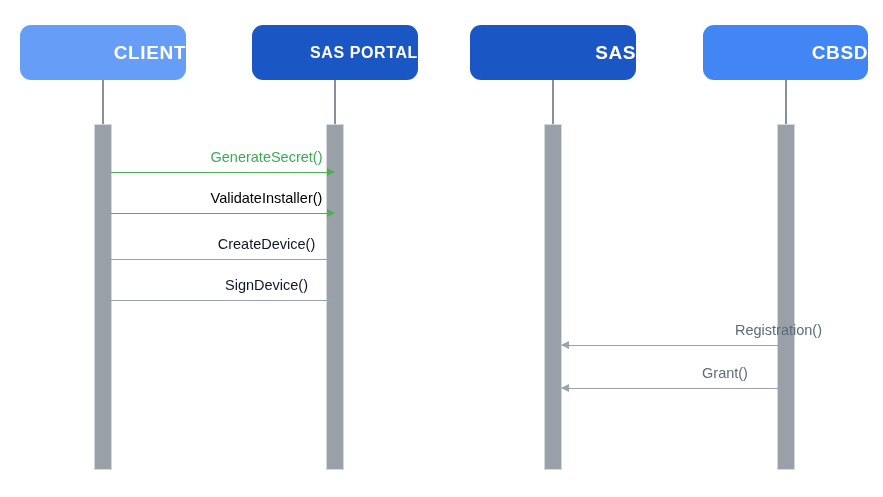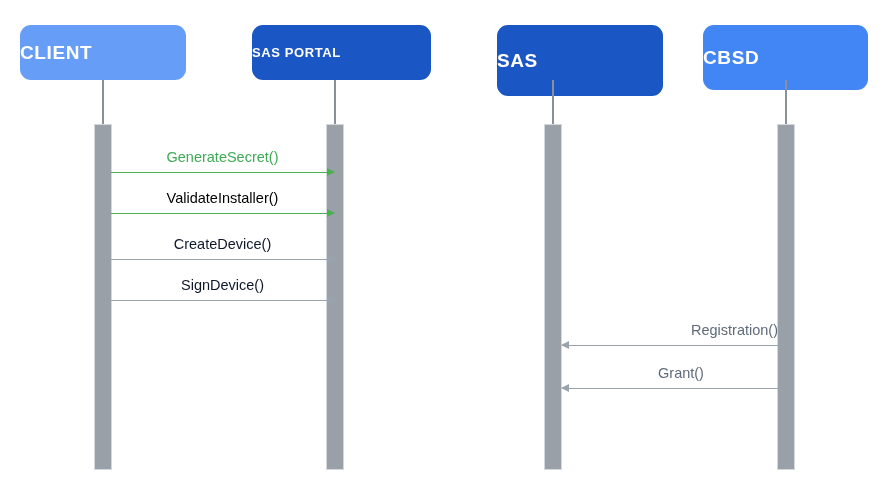--- a/index.html
+++ b/index.html
@@ -17,21 +17,21 @@
     width: 883px;
     height: 497px;
     background: #ffffff;
     overflow: hidden;
   }
   
   .participant-box {
     position: absolute;
     display: flex;
     align-items: center;
-    justify-content: flex-start;
+    justify-content: flex-end;
     border-radius: 11px;
     box-sizing: border-box;
     color: #ffffff;
     font-weight: bold;
     letter-spacing: 0.6px;
     user-select: none;
   }
   .participant-label {
     display: block;
     text-align: center;
@@ -84,40 +84,41 @@
   }
   .message-label {
     position: absolute;
     left: 0;
     width: 100%;
     text-align: center;
     bottom: 7px;
     white-space: nowrap;
     font-size: 14.5px;
     user-select: none;
+    padding-left: 44px;
   }
 </style>
 </head>
 <body>
 
 <div id="canvas" style="width: 883px; height: 497px; background: rgb(255, 255, 255);">
 
   <div class="participant-box" id="box-0" style="left: 20px; top: 25px; width: 166px; height: 55px; background: rgb(102, 157, 246); font-size: 19px;">
     <span class="participant-label">CLIENT</span>
   </div>
 
-  <div class="participant-box" id="box-1" style="left: 252px; top: 25px; width: 179px; height: 55px; background: rgb(26, 86, 196); font-size: 13px;">
+  <div class="participant-box" id="box-1" style="left: 252px; top: 25px; width: 166px; height: 55px; background: rgb(26, 86, 196); font-size: 16px;">
     <span class="participant-label">SAS PORTAL</span>
   </div>
 
-  <div class="participant-box" id="box-2" style="left: 497px; top: 25px; width: 166px; height: 71px; background: rgb(26, 86, 196); font-size: 19px;">
+  <div class="participant-box" id="box-2" style="left: 470px; top: 25px; width: 166px; height: 55px; background: rgb(26, 86, 196); font-size: 19px;">
     <span class="participant-label">SAS</span>
   </div>
 
-  <div class="participant-box" id="box-3" style="left: 703px; top: 25px; width: 165px; height: 65px; background: rgb(66, 133, 244); font-size: 19px;">
+  <div class="participant-box" id="box-3" style="left: 703px; top: 25px; width: 165px; height: 55px; background: rgb(66, 133, 244); font-size: 19px;">
     <span class="participant-label">CBSD</span>
   </div>
 
   <div class="lifeline-stem" id="stem-0" style="left: 102.25px; top: 80px; height: 44px; background: rgb(138, 144, 153);"></div>
   <div class="lifeline-stem" id="stem-1" style="left: 334.25px; top: 80px; height: 44px; background: rgb(138, 144, 153);"></div>
   <div class="lifeline-stem" id="stem-2" style="left: 552.25px; top: 80px; height: 44px; background: rgb(138, 144, 153);"></div>
   <div class="lifeline-stem" id="stem-3" style="left: 785.25px; top: 80px; height: 44px; background: rgb(138, 144, 153);"></div>
 
   <div class="activation-bar" id="bar-0" style="left: 94px; top: 124px; width: 18px; height: 346px; background: rgb(154, 160, 168); border-color: rgb(212, 215, 220);"></div>
   <div class="activation-bar" id="bar-1" style="left: 326px; top: 124px; width: 18px; height: 346px; background: rgb(154, 160, 168); border-color: rgb(212, 215, 220);"></div>

